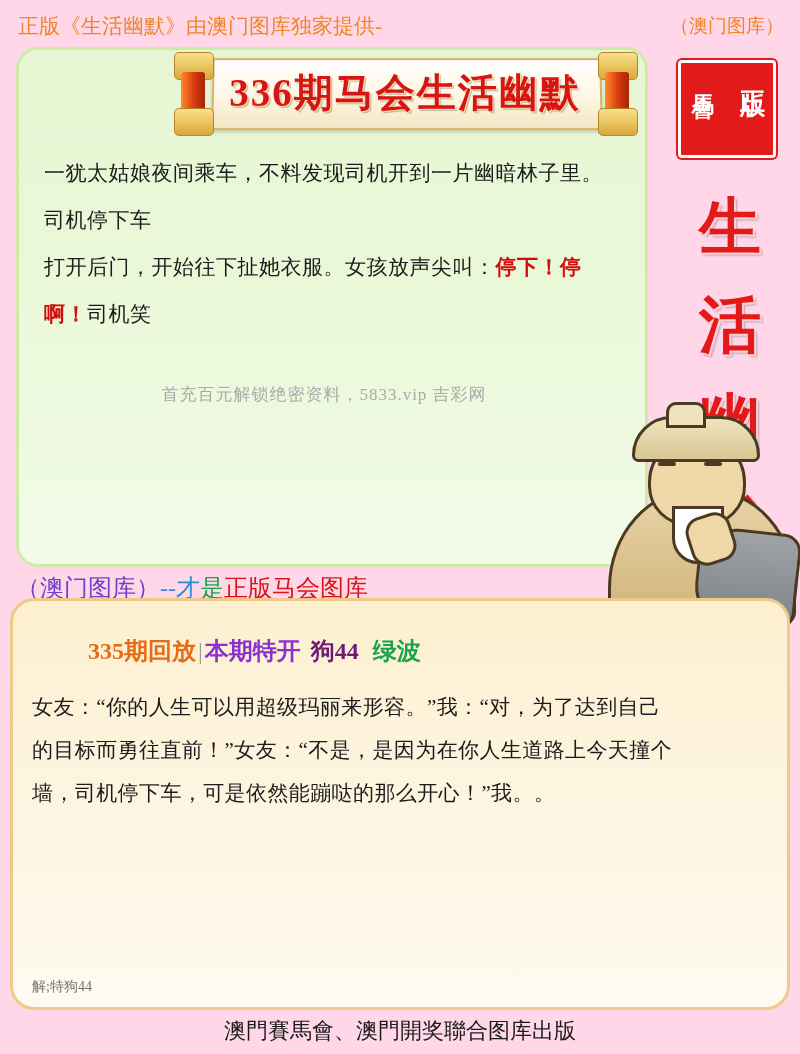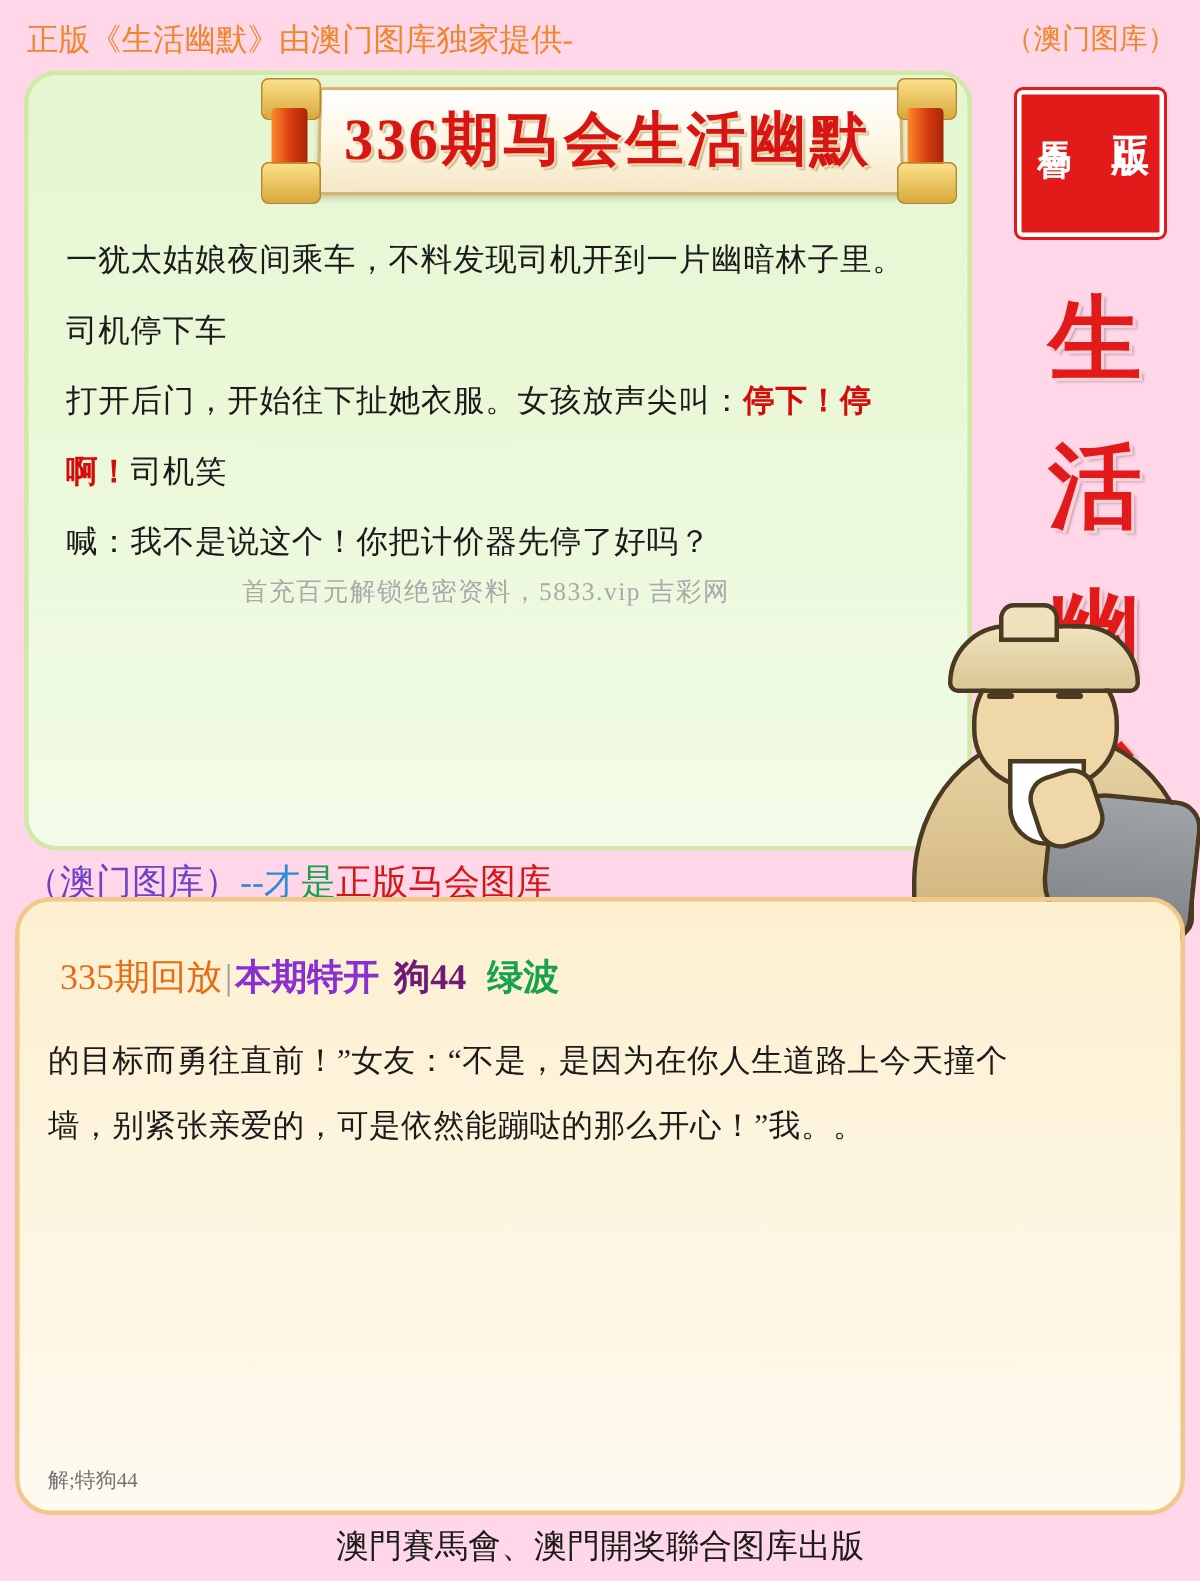--- a/index.html
+++ b/index.html
@@ -309,21 +309,21 @@
     border-radius: 24px;
     box-sizing: border-box;
   }
   .beige-head {
     position: absolute;
     left: 40px;
     top: 635px;
     font-size: 24px;
     white-space: nowrap;
   }
-  .beige-head .bh1 { color: #e86a12; font-weight: normal; }
+  .beige-head .bh1 { color: #e86a12; font-weight: bold; margin-left: 48px; }
   .beige-head .bh-sep { color: #9a9a9a; padding: 0 2px;}
   .beige-head .bh2 { color: #8a2fd0; font-weight: bold; }
   .beige-head .bh3 { color: #701a75; font-weight: bold; padding-left:10px;}
   .beige-head .bh4 { color: #16a34a; font-weight: bold; padding-left:14px;}
 
   .beige-text {
     position: absolute;
     left: 32px;
     top: 686px;
     width: 716px;
@@ -378,21 +378,20 @@
         <div class="cap bot"></div>
     </div>
     <div class="banner-title">336期马会生活幽默</div>
   </div>
 
   <div class="joke-text">
     <div>一犹太姑娘夜间乘车，不料发现司机开到一片幽暗林子里。司机停下车</div>
     <div>
       <span>打开后门，开始往下扯她衣服。女孩放声尖叫：</span><span class="hl">停下！停啊！</span><span>司机笑</span>
     </div>
-    <div>喊：我不是说这个！你把计价器先停了好吗？</div>
   </div>
 
   <div class="watermark">首充百元解锁绝密资料，5833.vip 吉彩网</div>
 
   <div class="sub-caption">
     <span class="c1">（澳门图库）</span><span class="c2">--才</span><span class="c3">是</span><span class="c4">正版马会图库</span>
   </div>
 
   <div class="stamp">
     <div class="s-col s-a">正版</div>
@@ -418,20 +417,21 @@
     <div class="om-hat-top"></div>
   </div>
 
   <div class="beige-card"></div>
 
   <div class="beige-head">
     <span class="bh1">335期回放</span><span class="bh-sep">|</span><span class="bh2">本期特开</span><span class="bh3">狗44</span><span class="bh4">绿波</span>
   </div>
 
   <div class="beige-text">
+    <div>女友：“你的人生可以用超级玛丽来形容。”我：“对，为了达到自己</div>
     <div>的目标而勇往直前！”女友：“不是，是因为在你人生道路上今天撞个</div>
-    <div>墙，别紧张亲爱的，可是依然能蹦哒的那么开心！”我。。</div>
+    <div>墙，司机停下车，可是依然能蹦哒的那么开心！”我。。</div>
   </div>
 
   <div class="answer">解;特狗44</div>
 
   <div class="footer">澳門賽馬會、澳門開奖聯合图库出版</div>
 </div>
 
 </body></html>

